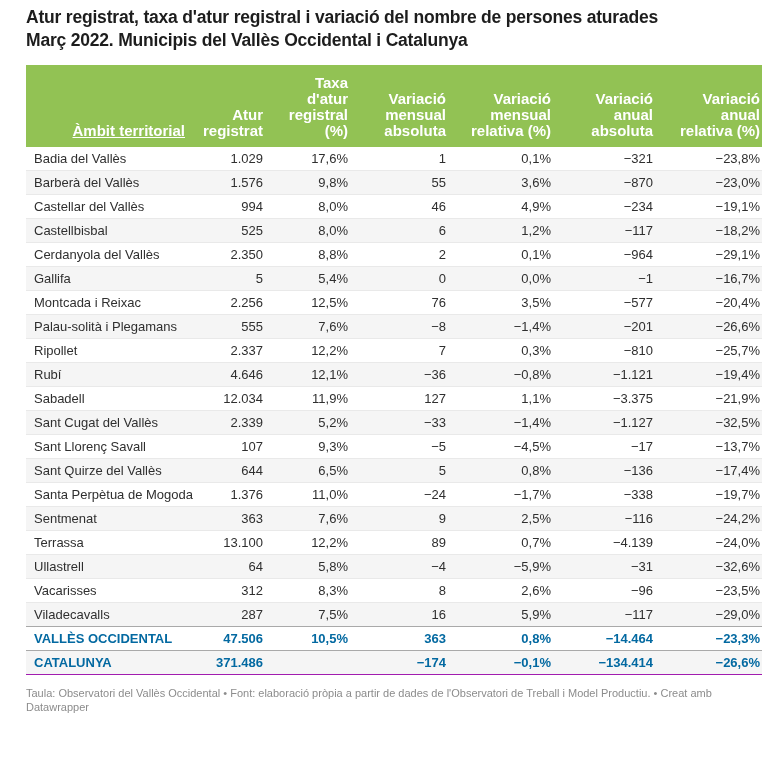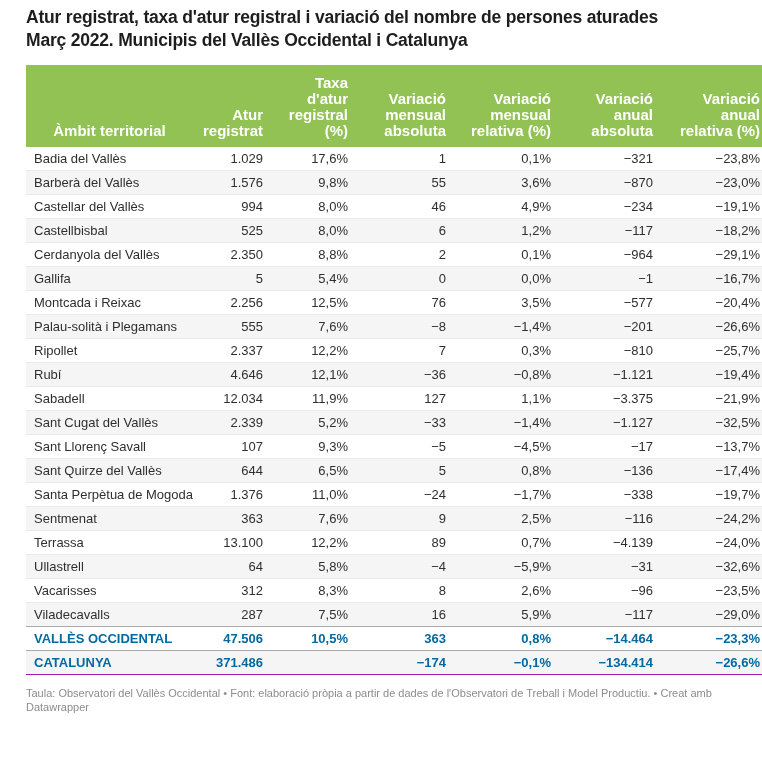--- a/index.html
+++ b/index.html
@@ -33,21 +33,21 @@
     background: var(--header-bg, #92c254);
     color: var(--header-fg, #ffffff);
     font-size: 15px;
     font-weight: bold;
     vertical-align: bottom;
     text-align: right;
     padding: 10px 8px 8px 8px;
     height: 58px;
     line-height: 16px;
   }
-  table.dw-table thead th:first-child { text-align: center; }
+  table.dw-table thead th:first-child { text-align: right; text-decoration: underline; }
   table.dw-table tbody td {
     font-size: 13px;
     color: #2f2f2f;
     text-align: right;
     padding: 4px 8px;
     line-height: 15px;
     border-top: 1px solid #e9e9e9;
     white-space: nowrap;
     overflow: hidden;
     font-variant-numeric: tabular-nums;

